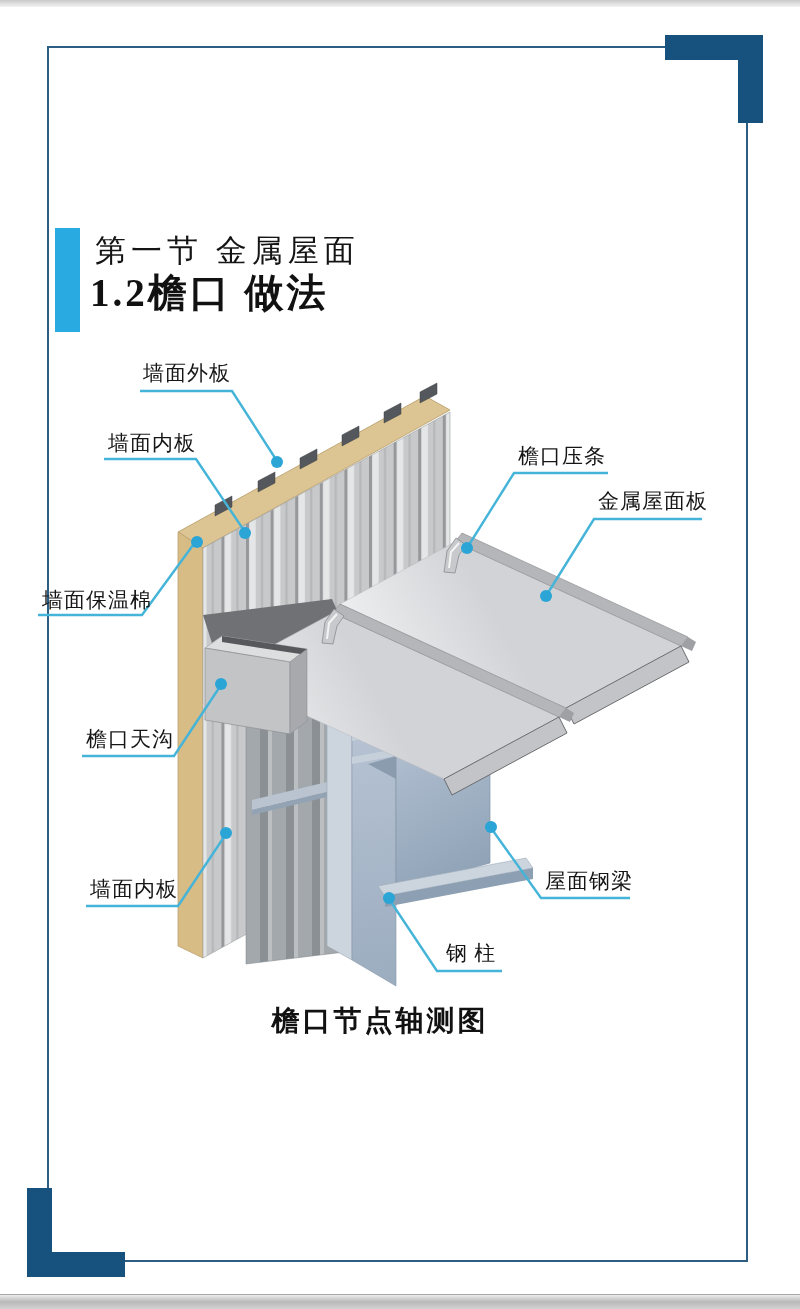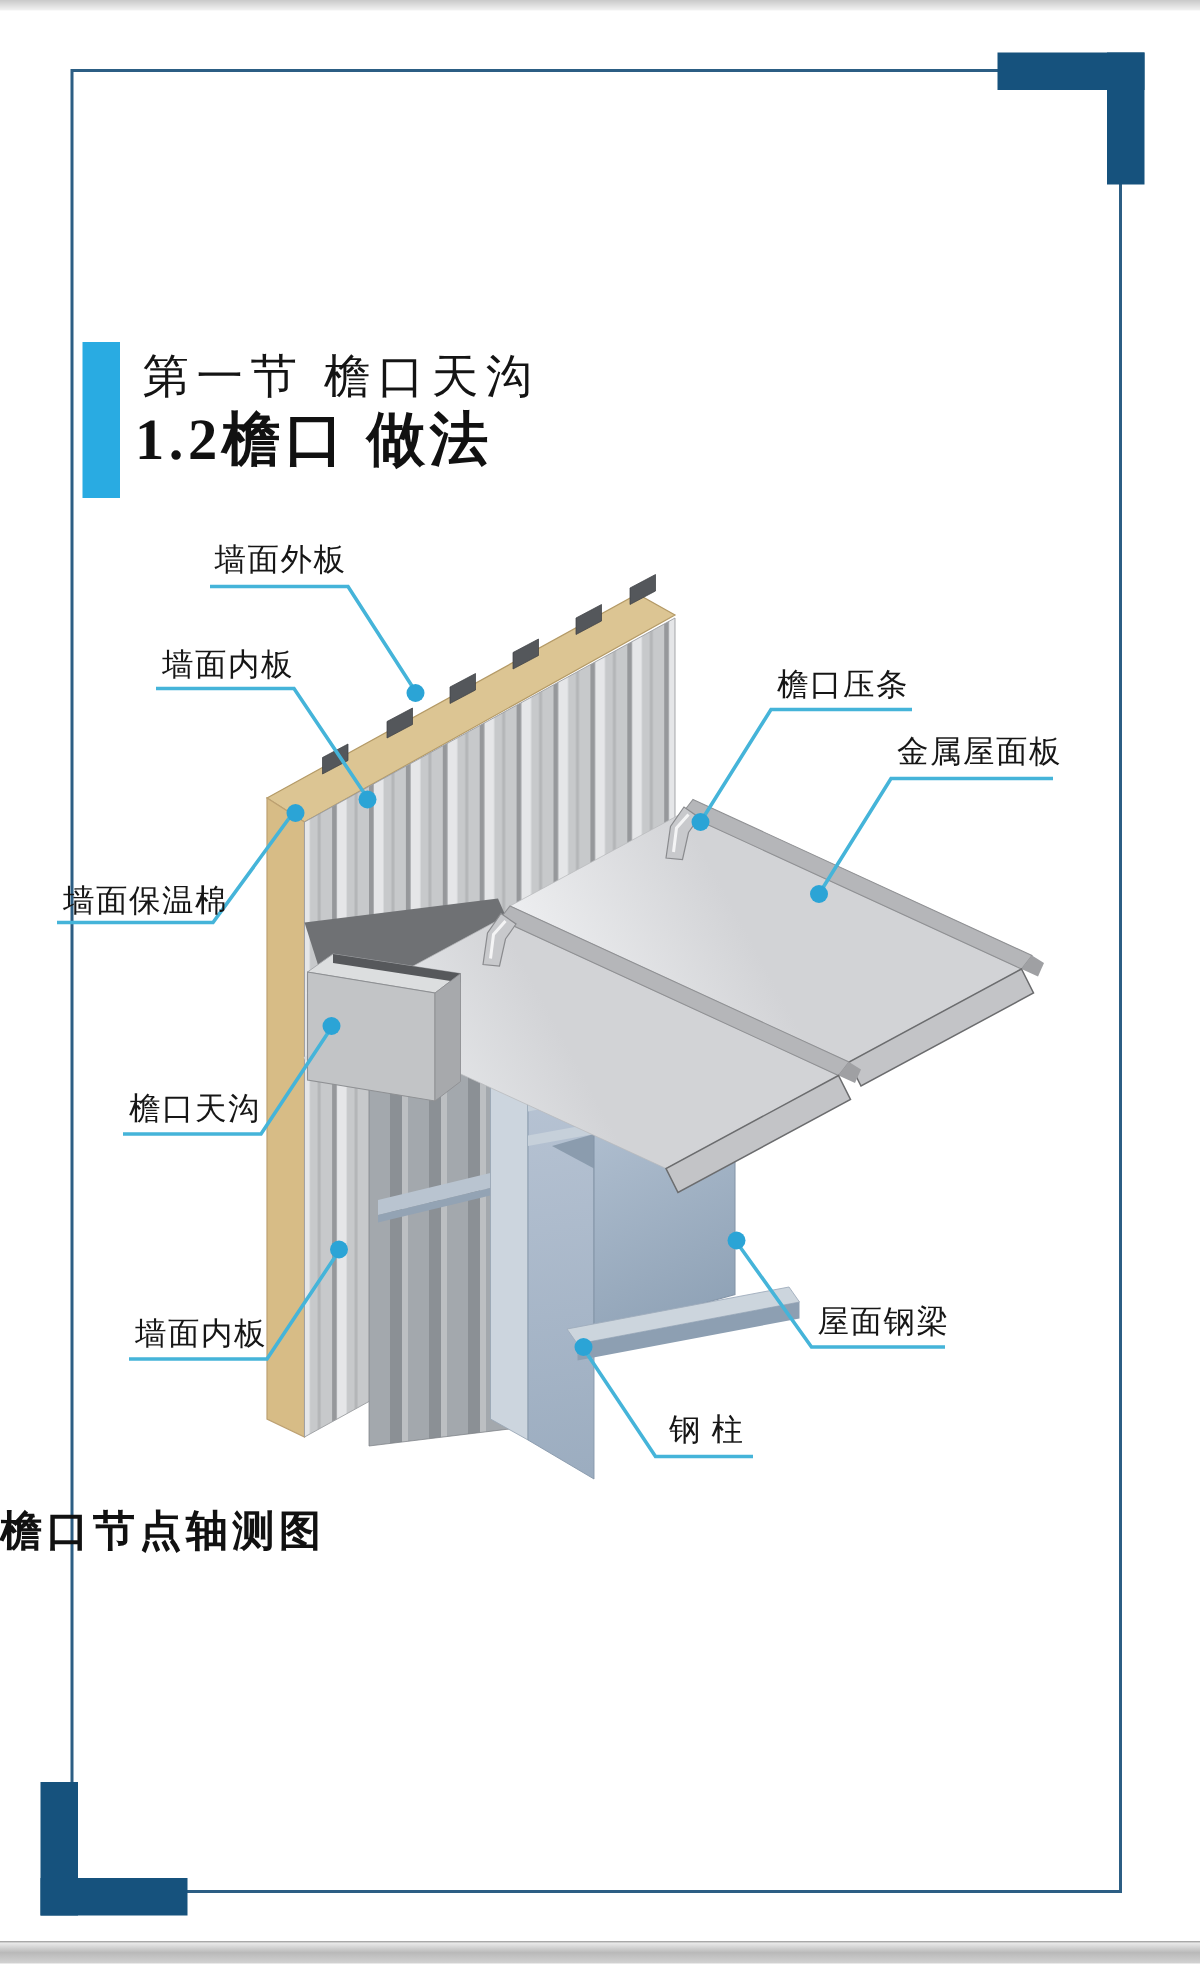--- a/index.html
+++ b/index.html
@@ -19,36 +19,36 @@
     border-right:25px solid var(--frame,#16527D);box-sizing:border-box;}
   .corner-bl{position:absolute;left:27px;top:1188px;width:98px;height:89px;
     border-left:25px solid var(--frame,#16527D);
     border-bottom:25px solid var(--frame,#16527D);box-sizing:border-box;}
   .accent-bar{position:absolute;left:55px;top:228px;width:25px;height:104px;
     background:var(--accent,#29ABE2);}
   .title-line1{position:absolute;left:95px;top:230px;font-size:31px;color:#141414;
     letter-spacing:5px;white-space:nowrap;}
   .title-line2{position:absolute;left:90px;top:266px;font-size:39px;font-weight:700;
     color:#111;letter-spacing:3px;white-space:nowrap;}
-  .caption{position:absolute;left:0;top:1002px;width:760px;
+  .caption{position:absolute;left:0;top:1002px;width:760px;text-align:center;
     font-size:28px;font-weight:700;color:#111;letter-spacing:3px;}
   svg.diagram{position:absolute;left:0;top:0;width:800px;height:1309px;}
   svg text.part-label{font-family:"Liberation Serif","DejaVu Serif",serif;
     font-size:21px;fill:#161616;letter-spacing:1px;}
 </style>
 </head>
 <body style="--accent: #29ABE2; --frame: #16527D; --frame-line: #2C5E84;">
 
 <div class="edge-top"></div>
 <div class="frame-thin"></div>
 <div class="corner-tr"></div>
 <div class="corner-bl"></div>
 
 <div class="accent-bar"></div>
-<div class="title-line1">第一节 檐口天沟</div>
+<div class="title-line1">第一节 金属屋面</div>
 <div class="title-line2">1.2檐口 做法</div>
 
 <svg class="diagram" viewBox="0 0 800 1309">
   <defs>
     <pattern id="corr" width="24.6" height="10" patternUnits="userSpaceOnUse">
       <rect x="0" y="0" width="24.6" height="10" fill="#c7c9cb"></rect>
       <rect x="0" y="0" width="3.2" height="10" fill="#96989b"></rect>
       <rect x="3.2" y="0" width="6.5" height="10" fill="#e5e6e8"></rect>
       <rect x="15" y="0" width="2" height="10" fill="#b4b6b8"></rect>
     </pattern>

